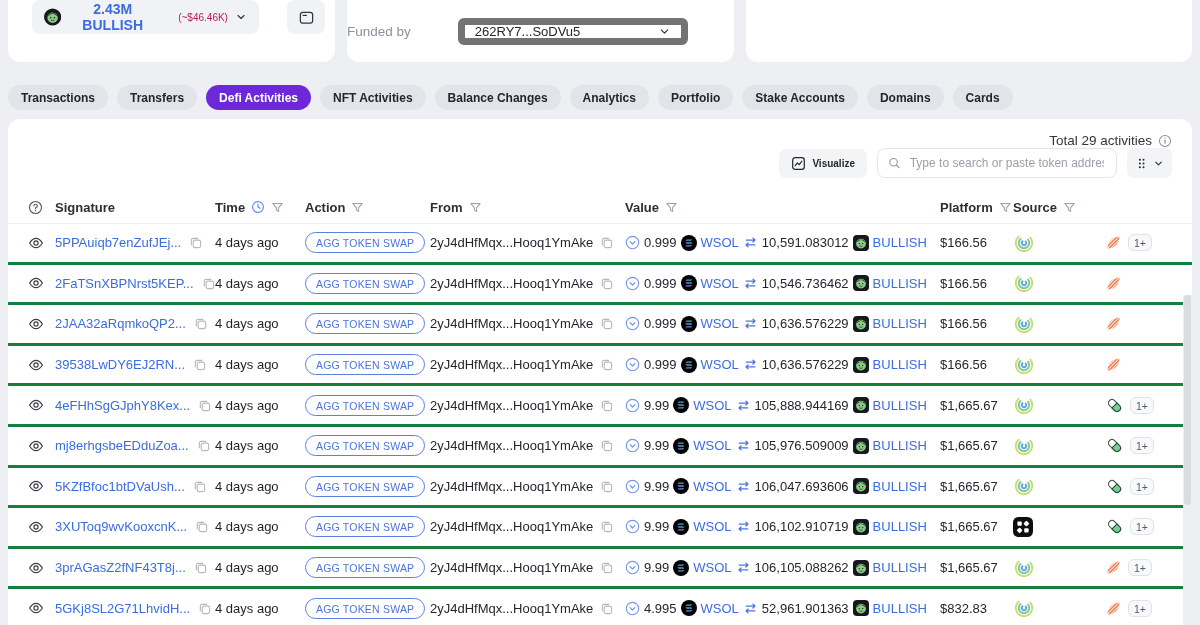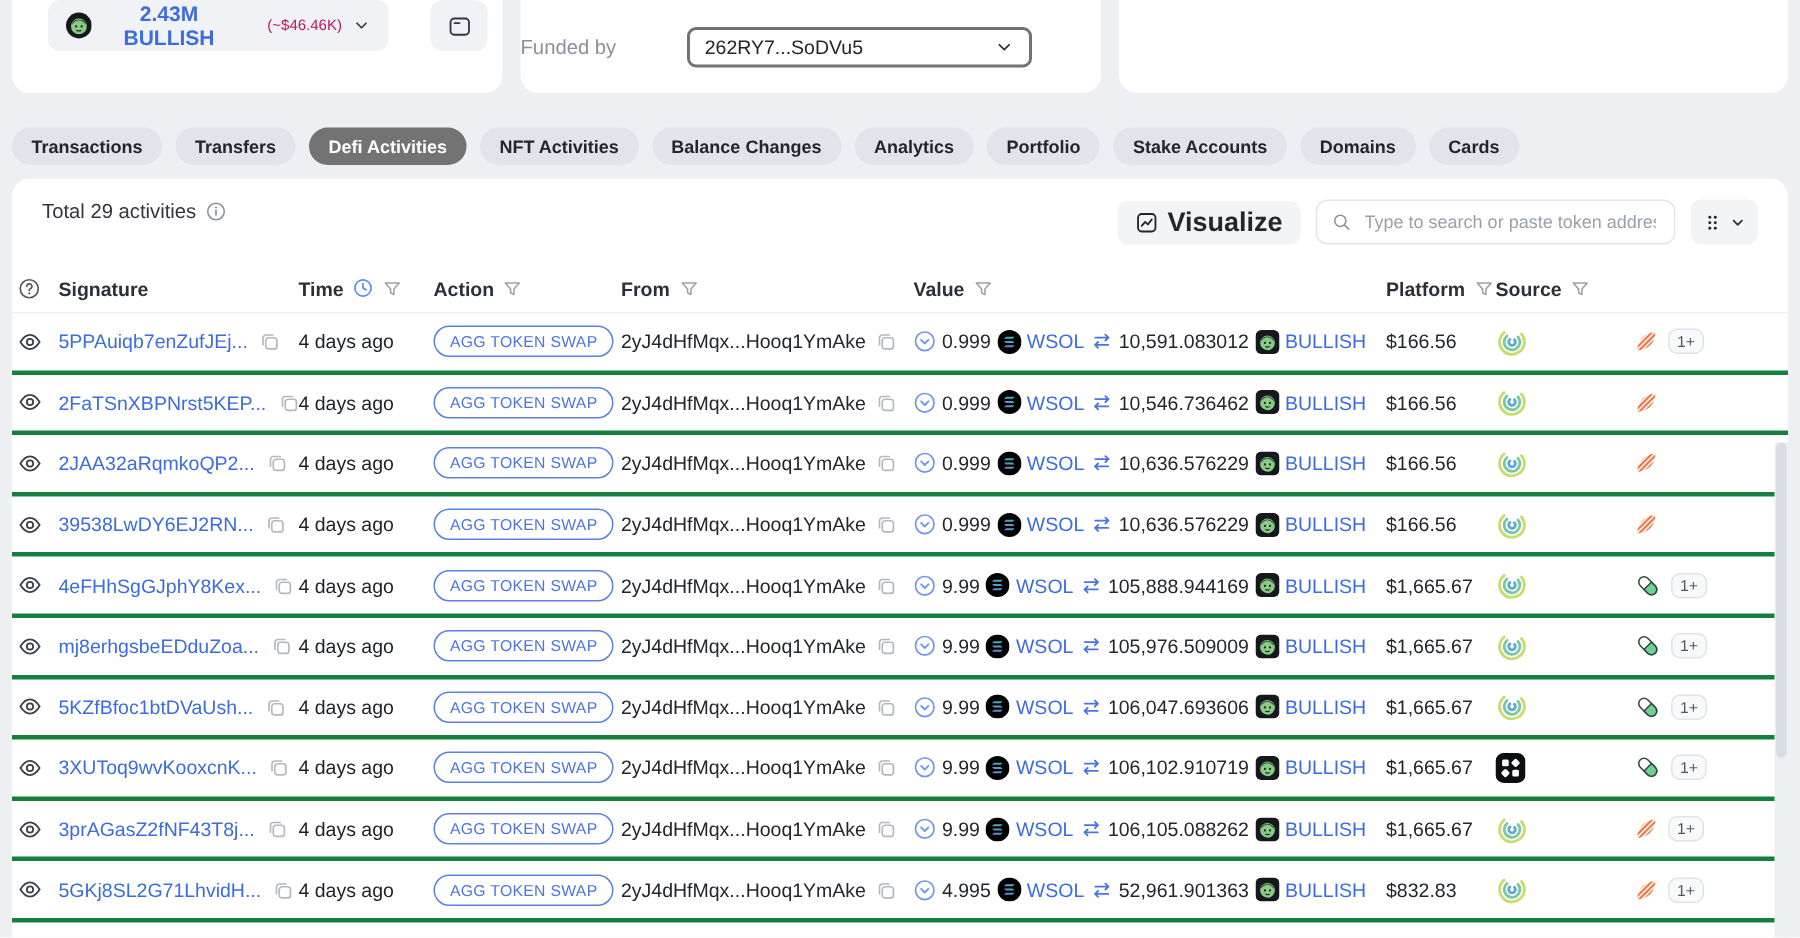--- a/index.html
+++ b/index.html
@@ -18,42 +18,42 @@
     flex:1; height:34px; background:#f1f2f5; border-radius:8px;
     display:flex; align-items:center; gap:7px; padding:0 12px; border:none; cursor:pointer;
   }
   .token-name { color:#3b6ce0; font-weight:700; font-size:14px; }
   .token-usd { color:#be185d; font-size:10px;margin-left:14px; }
   .token-select .chev { margin-left:auto; }
   .panel-btn { width:38px; height:34px; background:#f1f2f5; border:none; border-radius:8px;
     display:flex; align-items:center; justify-content:center; cursor:pointer; }
   .card-funded { width:387px; display:flex; align-items:center; }
   .funded-label { color:#8b909c; font-size:13.5px; }
-  .funded-select { margin-left:47px; width:230px; height:27px; border:2px solid #737373; border-radius:6px;
+  .funded-select { margin-left:47px; width:230px; height:27px; border:7px solid #737373; border-radius:6px;
     display:flex; align-items:center; gap:6px; padding:0 10px; font-size:13px; color:#23262e; background:#fff; cursor:pointer; }
   .funded-select span { flex:1; text-align:left; }
   .card-right { flex:1; }
   .tabs { display:flex; gap:9px; margin:23px 8px 9px; }
   .tab { height:25px; padding:0 13px; border-radius:13px; background:#e2e4e9; color:#23262e;
     font-size:12px; font-weight:600; display:flex; align-items:center; border:none; cursor:pointer; white-space:nowrap; }
-  .tab.active { background:#737373; color:#fff; }
+  .tab.active { background:#6d28d9; color:#fff; }
   .main-card { margin:0 8px; background:#fff; border-radius:12px 12px 0 0; height:507px; position:relative; overflow:hidden; }
-  .toolbar { display:flex; align-items:flex-start; padding:14px 20px 13px; }
+  .toolbar { display:flex; align-items:flex-end; padding:14px 20px 13px;flex-direction:column; }
   .total { font-size:13.5px; color:#33363e; display:flex; align-items:center; gap:6px; }
   .toolbar-right { margin-left:auto; display:flex; align-items:center; gap:10px; }
   .btn-soft { height:29px; background:#f3f4f6; border:none; border-radius:7px; font-family:inherit;
-    font-size:18px; font-weight:700; color:#23262e; display:flex; align-items:center; gap:6px; padding:0 12px; cursor:pointer; }
+    font-size:10px; font-weight:700; color:#23262e; display:flex; align-items:center; gap:6px; padding:0 12px; cursor:pointer; }
   .search-box { width:240px; height:30px; border:1px solid #e3e5ea; border-radius:8px;
     display:flex; align-items:center; gap:7px; padding:0 10px; background:#fff; }
   .search-box input { border:none; outline:none; width:100%; font-size:12px; font-family:inherit; background:transparent; color:#33363e; }
   .search-box input::placeholder { color:#9aa0ab; }
   .grid-btn { height:30px; padding:0 8px; background:#f3f4f6; border:none; border-radius:7px;
     display:flex; align-items:center; gap:5px; cursor:pointer; }
   .tgrid { display:grid; grid-template-columns:27px 160px 90px 125px 195px 315px 73px 92px auto;
-    padding:0 4px; align-items:center; }
+    padding:0 20px; align-items:center; }
   .thead { height:33px; border-bottom:1px solid #eef0f2; font-size:13px; font-weight:700; color:#2b2f38; }
   .hcell { display:flex; align-items:center; gap:6px; }
   .row { height:40.6px; border-bottom:3px solid #15803d; font-size:13px; }
   .cell { display:flex; align-items:center; }
   .sig-cell { gap:8px; }
   .link { color:#3b6ce0; text-decoration:none; cursor:pointer; }
   .icon-btn { background:none; border:none; padding:0; cursor:pointer; display:flex; align-items:center; }
   .badge-action { display:inline-block; border:1.3px solid #5a81e0; color:#4a74e0; background:#fff;
     font-size:10.5px; font-weight:400; border-radius:13px; padding:4px 10px 3px; letter-spacing:.2px; white-space:nowrap; cursor:pointer; }
   .from-cell { gap:7px; color:#23262e; }

